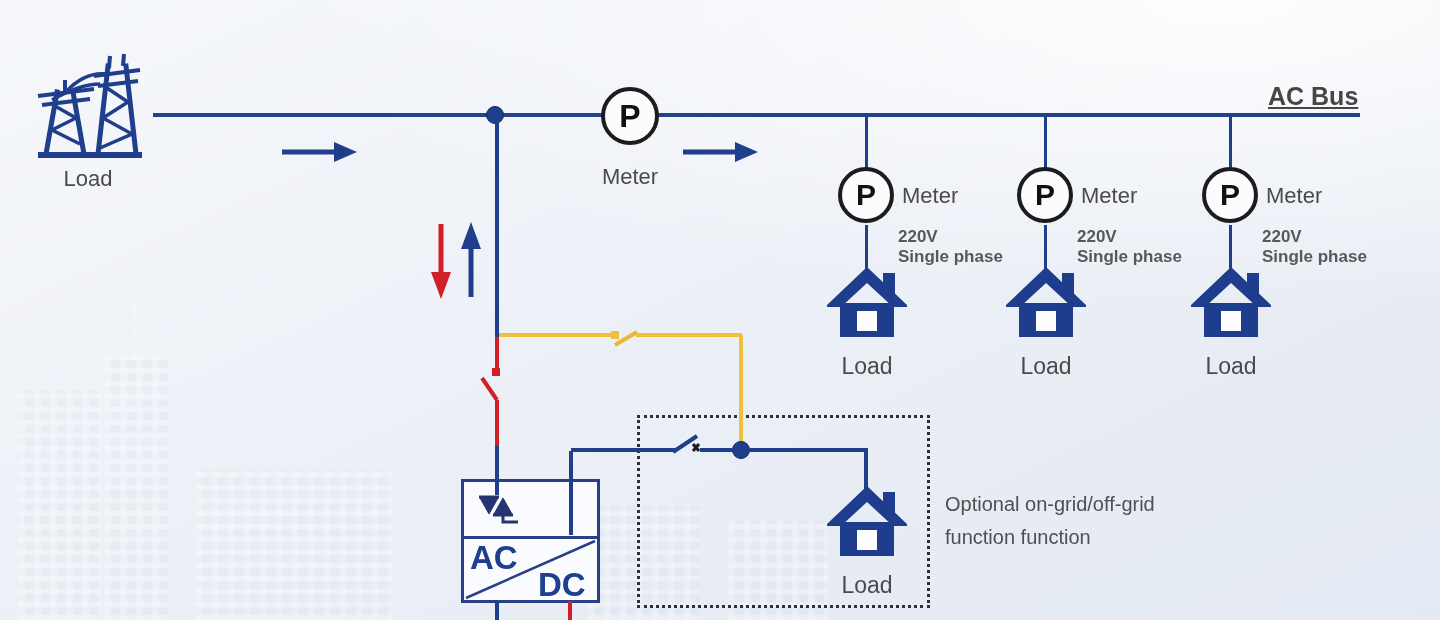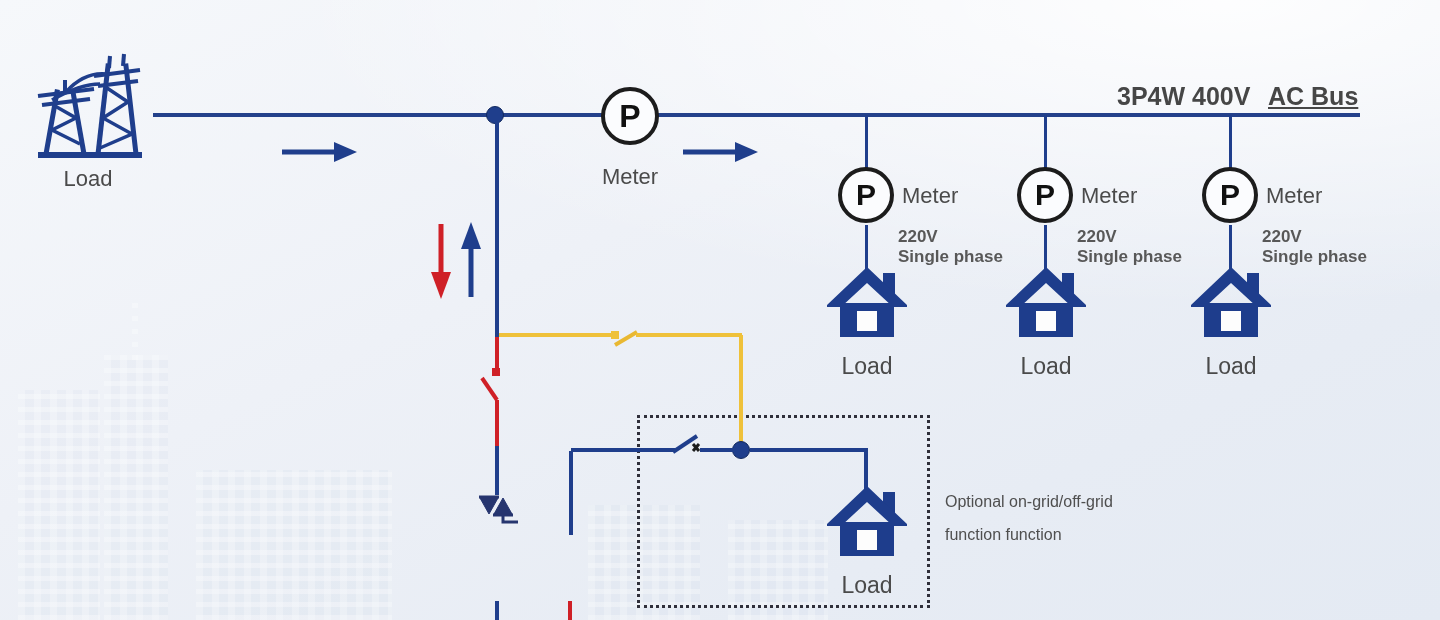--- a/index.html
+++ b/index.html
@@ -25,21 +25,21 @@
     background:#fbfcfe;display:flex;align-items:center;justify-content:center;
     font-weight:bold;color:#111;z-index:4;}
   .meter-circle.main{width:58px;height:58px;font-size:32px;}
   .meter-circle.small{width:56px;height:56px;font-size:30px;}
   .lbl{position:absolute;color:#4a4a4a;z-index:4;}
   .lbl.center{text-align:center;}
   .meter-name{font-size:22px;font-weight:500;}
   .volt{font-size:17px;font-weight:700;color:#585858;line-height:1.15;}
   .load-lbl{font-size:23px;font-weight:500;}
   .bus-lbl{font-size:25px;font-weight:700;color:#464646;}
-  .note{font-size:16px;font-weight:500;color:#4f4f4f;line-height:1.0;}
+  .note{font-size:20px;font-weight:500;color:#4f4f4f;line-height:1.0;}
   
   #acdc-box{position:absolute;left:461px;top:479px;width:139px;height:124px;box-sizing:border-box;
     border:3px solid #2a3f85;background:rgba(252,253,255,.85);z-index:2;}
   #acdc-divider{position:absolute;left:0;top:54px;width:100%;height:3px;background:#2a3f85;}
   .acdc-txt{position:absolute;font-weight:bold;font-size:33px;color:#1d3f8e;line-height:1;}
   #dotted-box{position:absolute;left:637px;top:415px;width:293px;height:193px;box-sizing:border-box;
     border:3px dotted #2f2f3a;z-index:1;}
   svg{display:block;}
   .z3{z-index:3;} .z2{z-index:2;}
 </style>
@@ -49,21 +49,20 @@
 <div id="canvas">
 
   <div class="bldg" style="left:18px;top:390px;width:82px;height:230px;"></div>
   <div class="bldg" style="left:104px;top:355px;width:64px;height:265px;"></div>
   <div class="bldg" style="left:132px;top:300px;width:6px;height:60px;"></div>
   <div class="bldg" style="left:196px;top:470px;width:196px;height:150px;"></div>
   <div class="bldg" style="left:588px;top:505px;width:112px;height:115px;"></div>
   <div class="bldg" style="left:728px;top:520px;width:100px;height:100px;"></div>
 
   <div class="wire busc" style="left:153px;top:113px;width:1207px;height:4px;"></div>
-  <div class="lbl bus-lbl" style="left:1117px;top:82px;">3P4W 400V</div>
   <div class="lbl bus-lbl" style="left:1268px;top:82px;text-decoration:underline;">AC Bus</div>
 
   <svg class="abs" style="left:32px;top:44px;" width="112" height="118" viewBox="0 0 112 118" fill="none" stroke="#1f3e8c">
 
     <g stroke-width="5" stroke-linecap="square">
       <line x1="25" y1="48" x2="14" y2="110"></line>
       <line x1="41" y1="48" x2="52" y2="110"></line>
     </g>
     <g stroke-width="4">
       <line x1="6" y1="52" x2="62" y2="45"></line>
@@ -152,20 +151,28 @@
     <rect x="56" y="6" width="12" height="22"></rect>
     <polygon points="40,0 82,40 66,40 40,16 14,40 -2,40"></polygon>
     <rect x="13" y="36" width="54" height="34"></rect>
     <rect x="30" y="44" width="20" height="20" fill="#fdfdfd"></rect>
   </svg>
   <div class="lbl center load-lbl" style="left:827px;top:572px;width:80px;">Load</div>
 
   <div class="lbl note" style="left:945px;top:494px;">Optional on-grid/off-grid</div>
   <div class="lbl note" style="left:945px;top:527px;">function function</div>
 
+  <div id="acdc-box">
+    <div id="acdc-divider"></div>
+    <svg style="position:absolute;left:0;top:57px;" width="133" height="61" viewBox="0 0 133 61">
+      <line x1="2" y1="59" x2="131" y2="2" stroke="#2a3f85" stroke-width="2.5"></line>
+    </svg>
+    <div class="acdc-txt" style="left:6px;top:59px;">AC</div>
+    <div class="acdc-txt" style="left:74px;top:86px;">DC</div>
+  </div>
 
   <svg class="abs z3" style="left:475px;top:490px;" width="44" height="36" viewBox="0 0 44 36" stroke="#26356f" fill="#26356f">
     <line x1="4" y1="7" x2="24" y2="7" stroke-width="3"></line>
     <line x1="18" y1="25" x2="38" y2="25" stroke-width="3"></line>
     <polygon points="5,8 23,8 14,24"></polygon>
     <polygon points="19,24 37,24 28,8"></polygon>
     <polyline points="28,25 28,32 43,32" fill="none" stroke-width="3"></polyline>
   </svg>
 
   <div class="wire navy z2" style="left:495px;top:601px;width:4px;height:19px;"></div>

